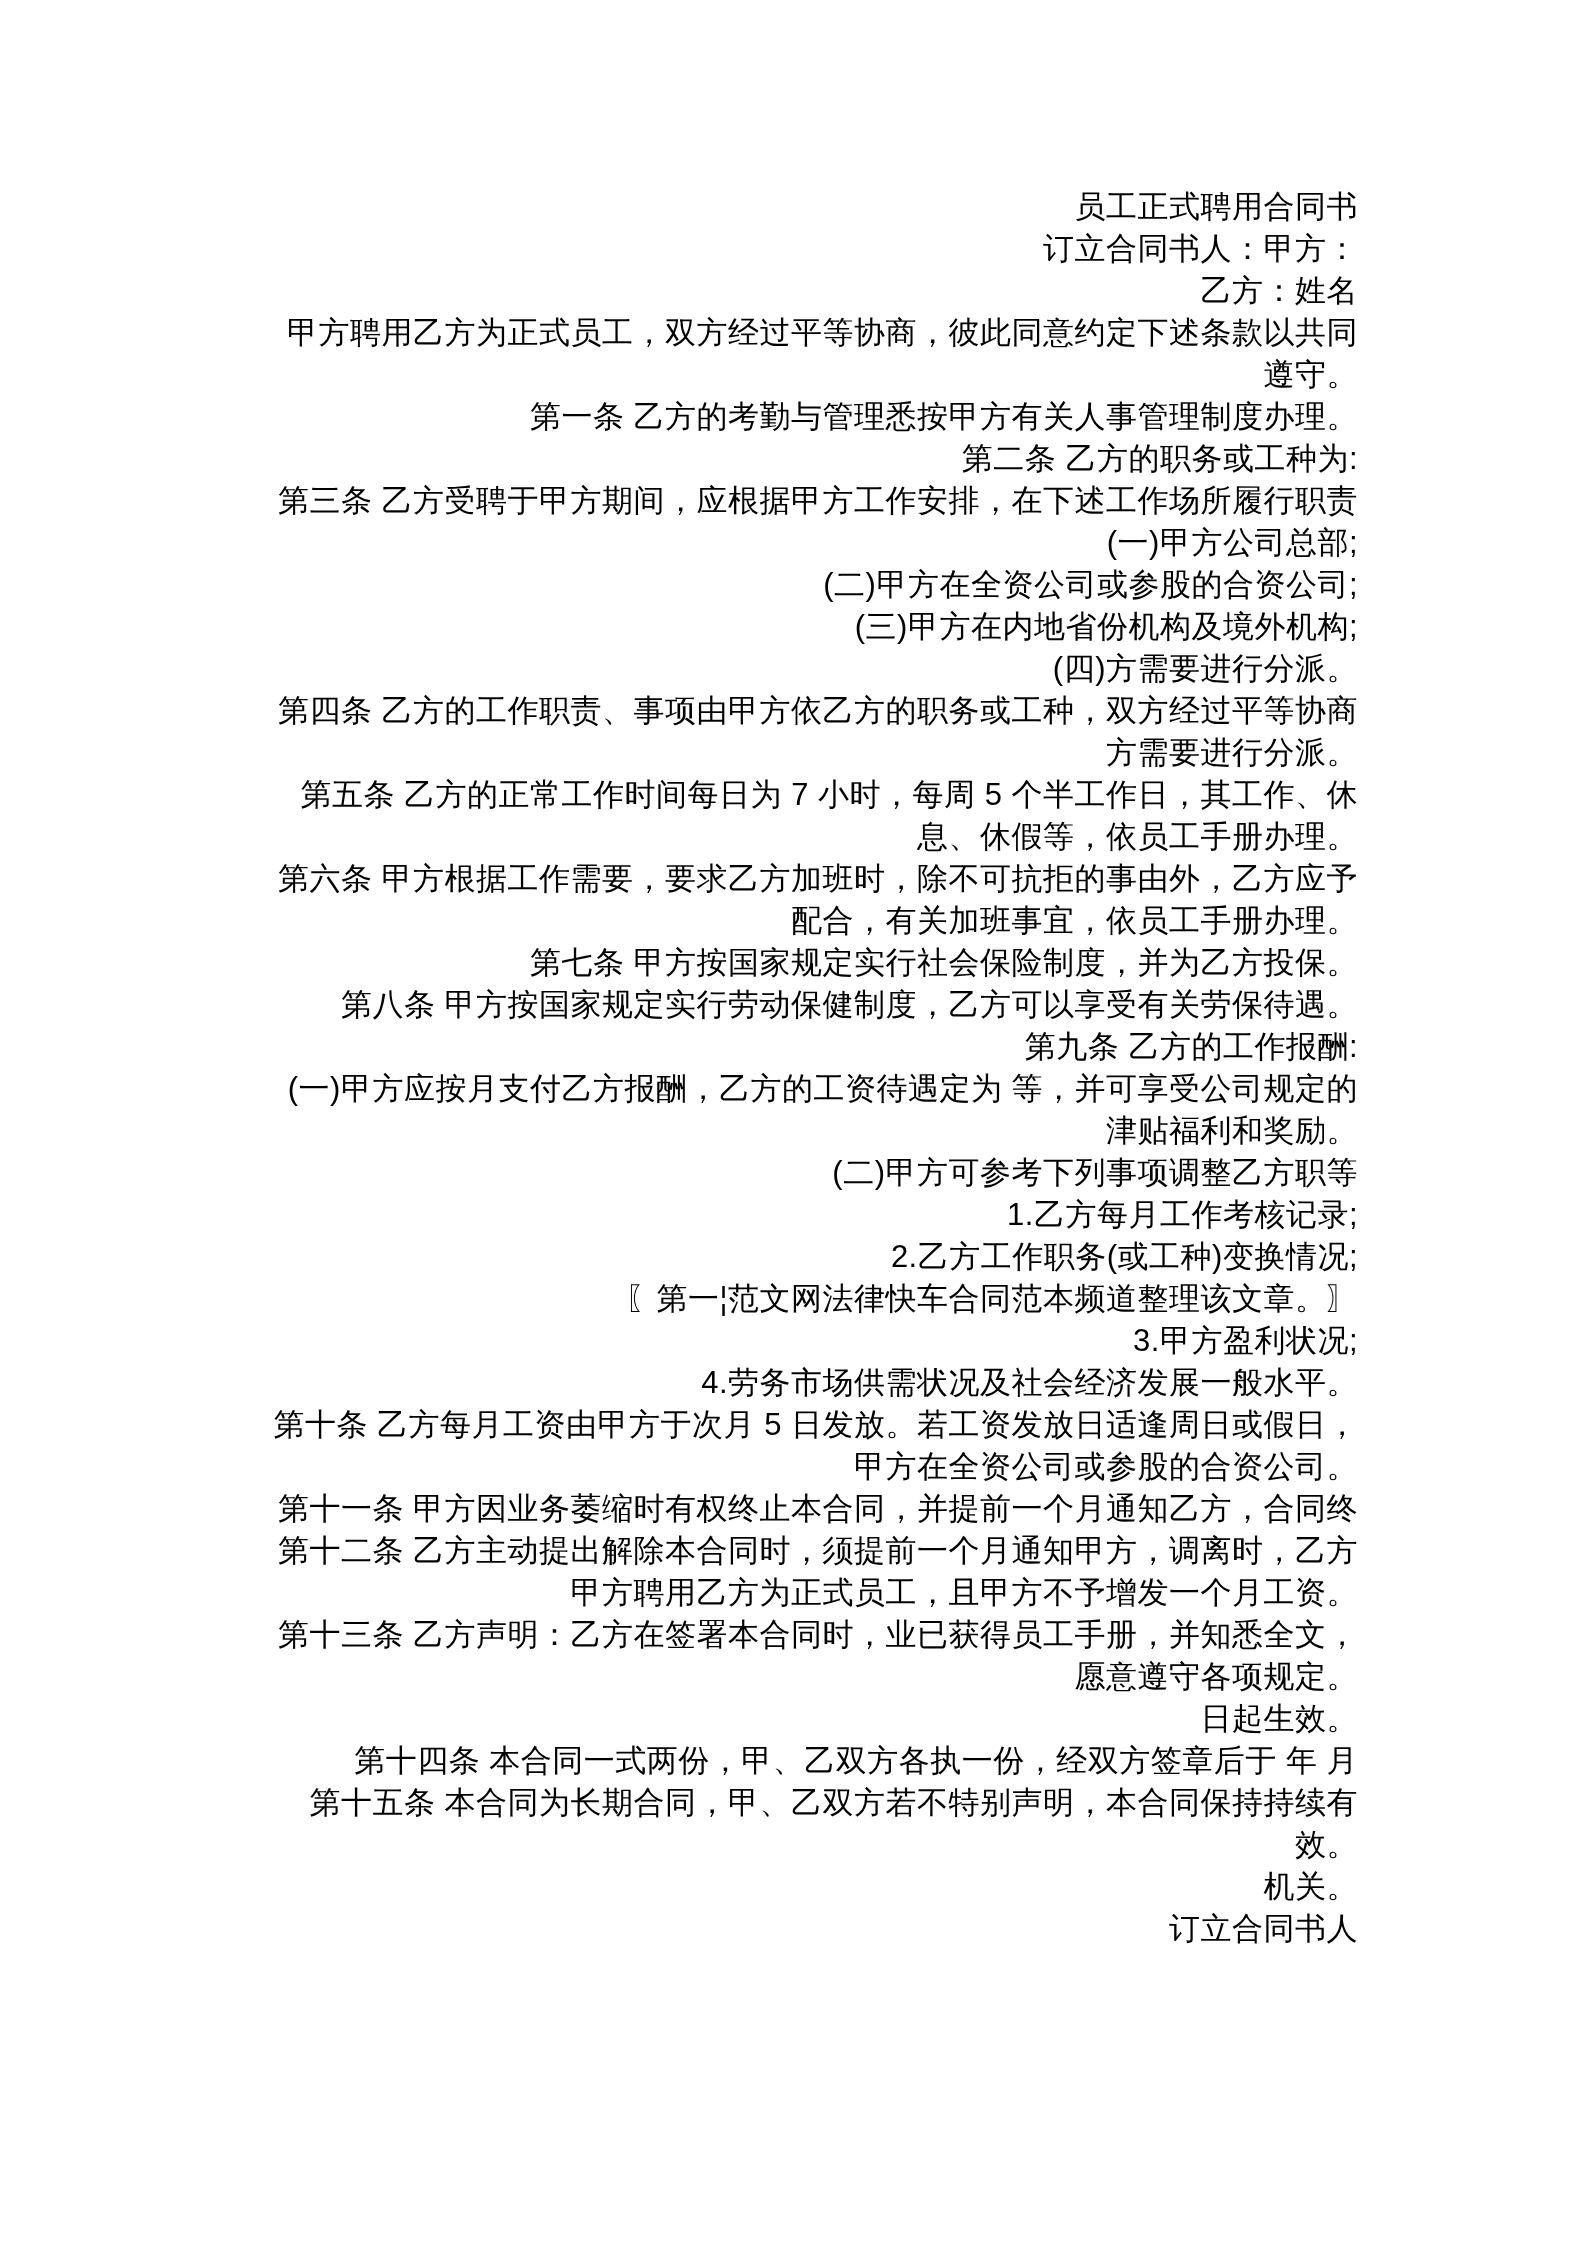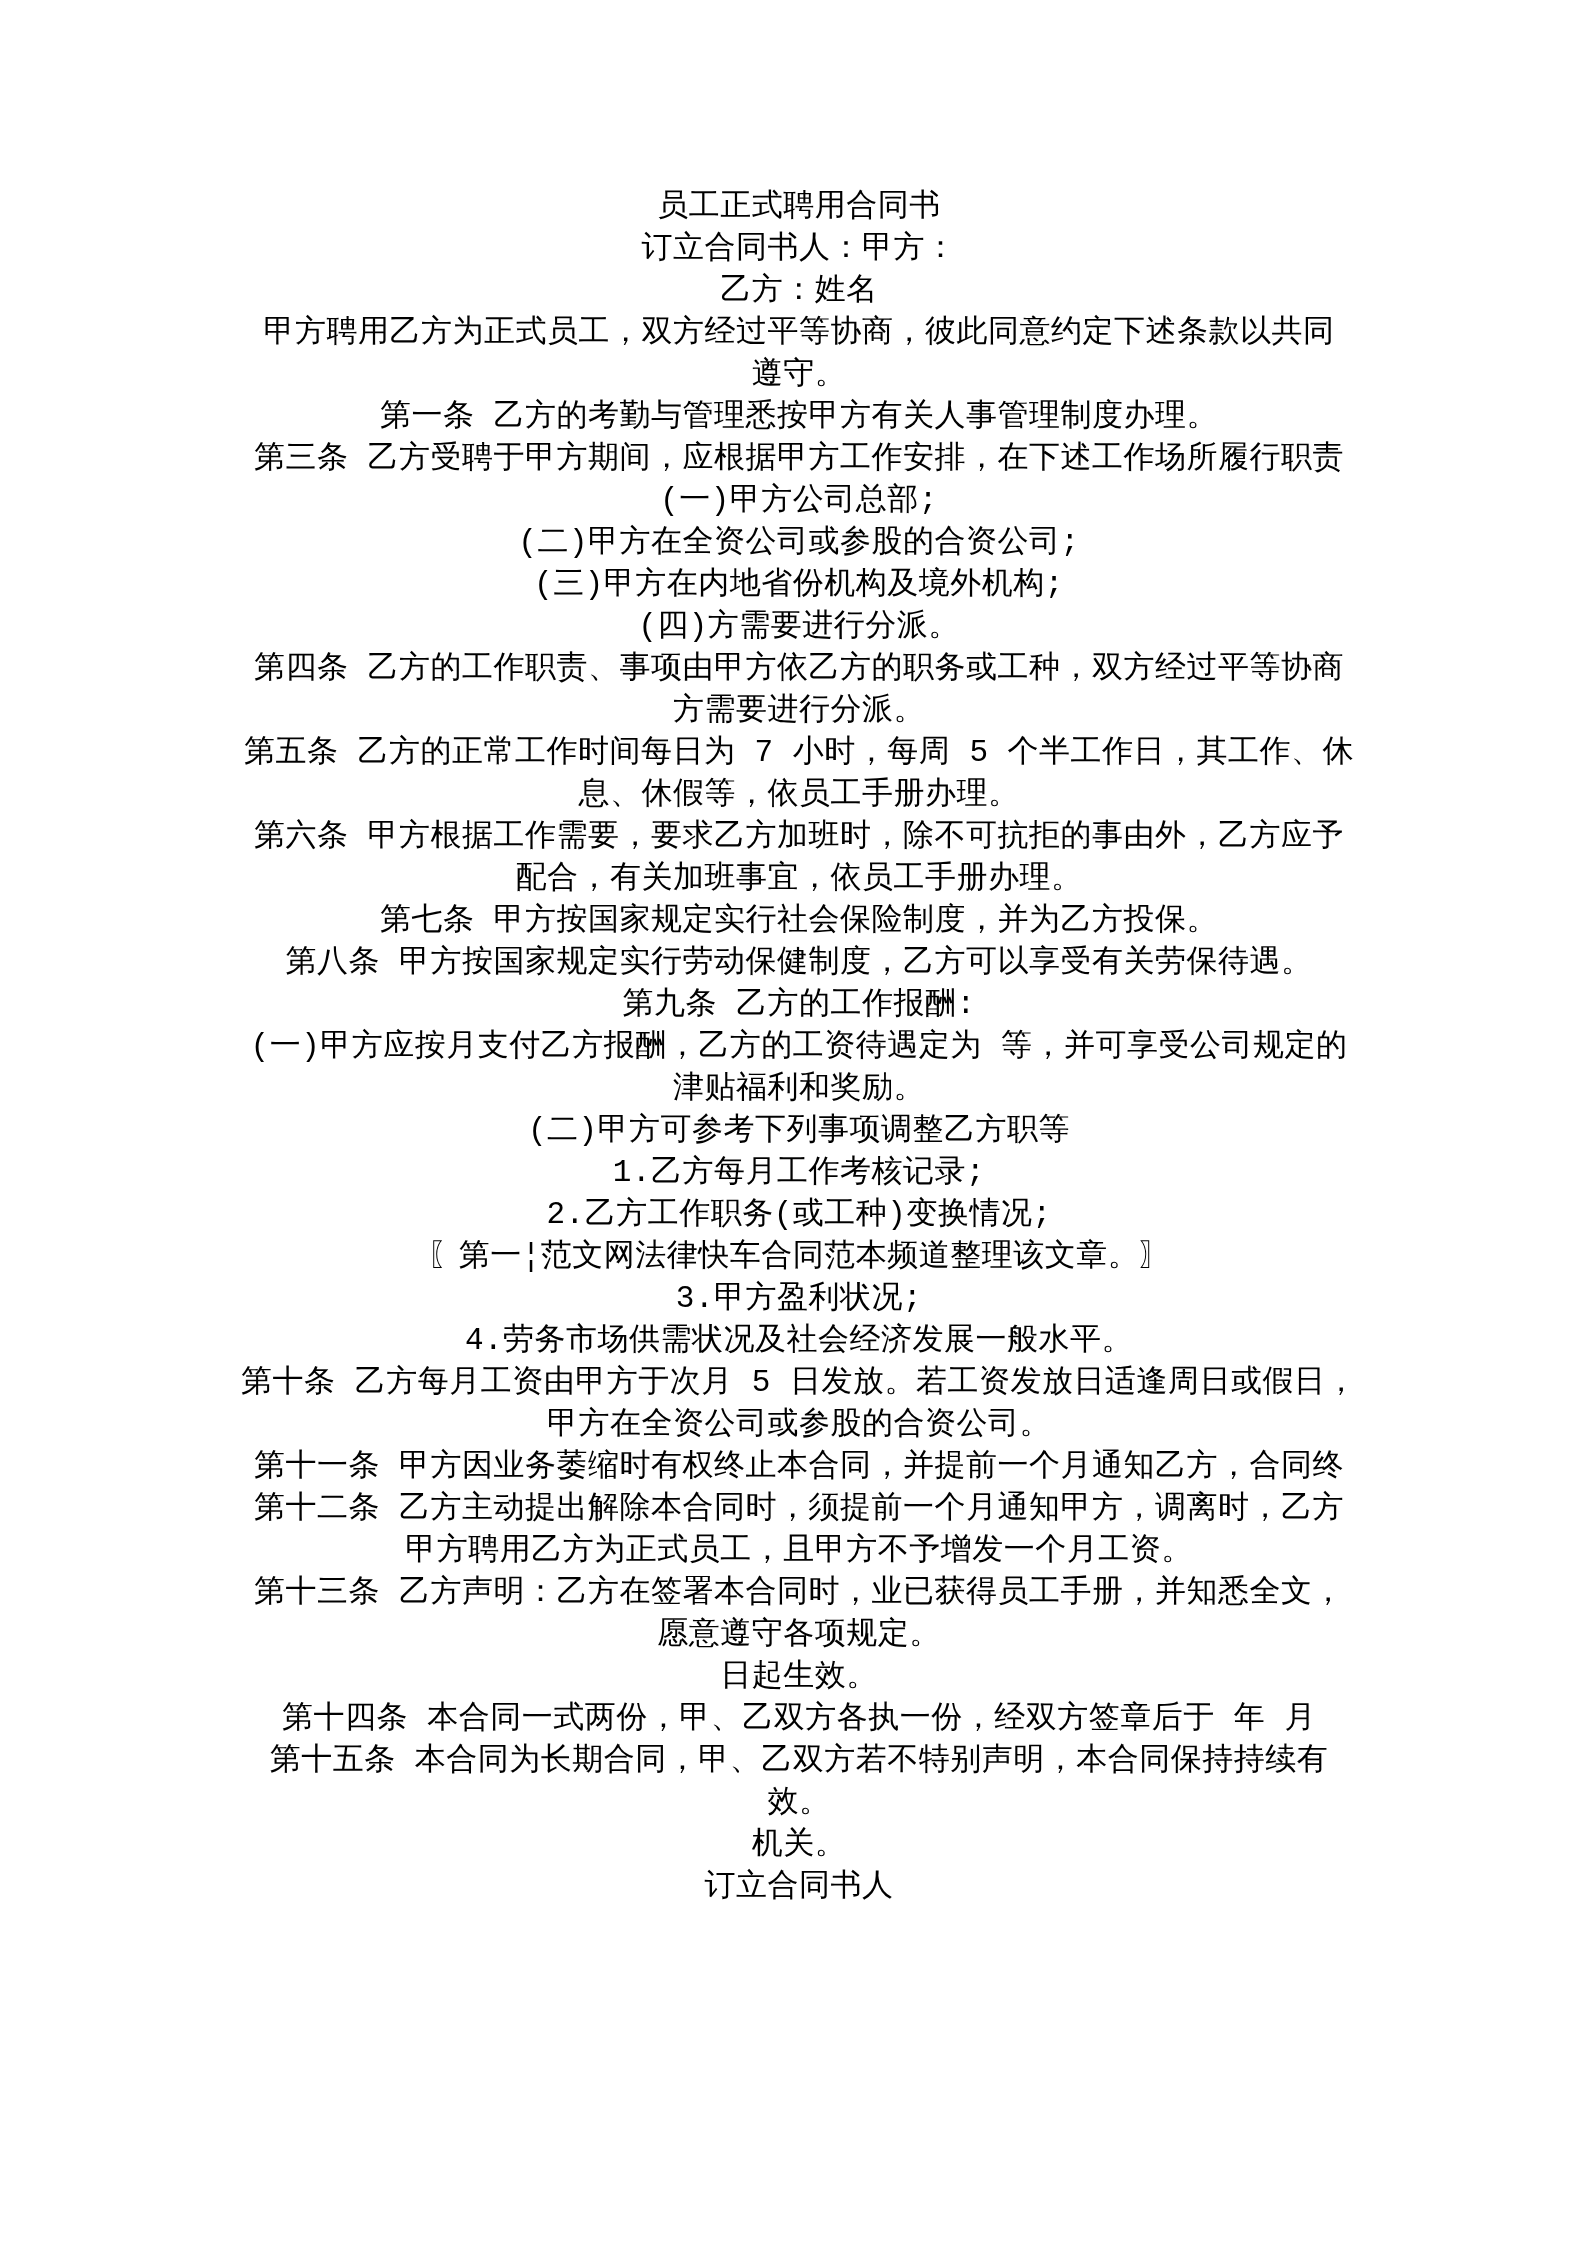--- a/index.html
+++ b/index.html
@@ -12,43 +12,44 @@
       width: 1586px;
       height: 2244px;
       background: #ffffff;
       overflow: hidden;
     }
     .textblock {
       position: absolute;
       left: 240px;
       top: 186px;
       width: 1118px;
-      font-family: Liberation Mono, monospace;
+      font-family: Liberation Sans, sans-serif;
       font-size: 31px;
       line-height: 42px;
       letter-spacing: 0.5px;
       color: #000000;
-      text-align: center;
+      text-align: right;
     }
     .line {
       white-space: pre-wrap;
       min-height: 42px;
     }
   </style>
 </head>
 <body>
 
 <div class="page">
   <div class="textblock">
     <div class="line">员工正式聘用合同书</div>
     <div class="line">订立合同书人：甲方：</div>
     <div class="line">乙方：姓名</div>
     <div class="line">甲方聘用乙方为正式员工，双方经过平等协商，彼此同意约定下述条款以共同</div>
     <div class="line">遵守。</div>
     <div class="line">第一条 乙方的考勤与管理悉按甲方有关人事管理制度办理。</div>
+    <div class="line">第二条 乙方的职务或工种为:</div>
     <div class="line">第三条 乙方受聘于甲方期间，应根据甲方工作安排，在下述工作场所履行职责</div>
     <div class="line">(一)甲方公司总部;</div>
     <div class="line">(二)甲方在全资公司或参股的合资公司;</div>
     <div class="line">(三)甲方在内地省份机构及境外机构;</div>
     <div class="line">(四)方需要进行分派。</div>
     <div class="line">第四条 乙方的工作职责、事项由甲方依乙方的职务或工种，双方经过平等协商</div>
     <div class="line">方需要进行分派。</div>
     <div class="line">第五条 乙方的正常工作时间每日为 7 小时，每周 5 个半工作日，其工作、休</div>
     <div class="line">息、休假等，依员工手册办理。</div>
     <div class="line">第六条 甲方根据工作需要，要求乙方加班时，除不可抗拒的事由外，乙方应予</div>

